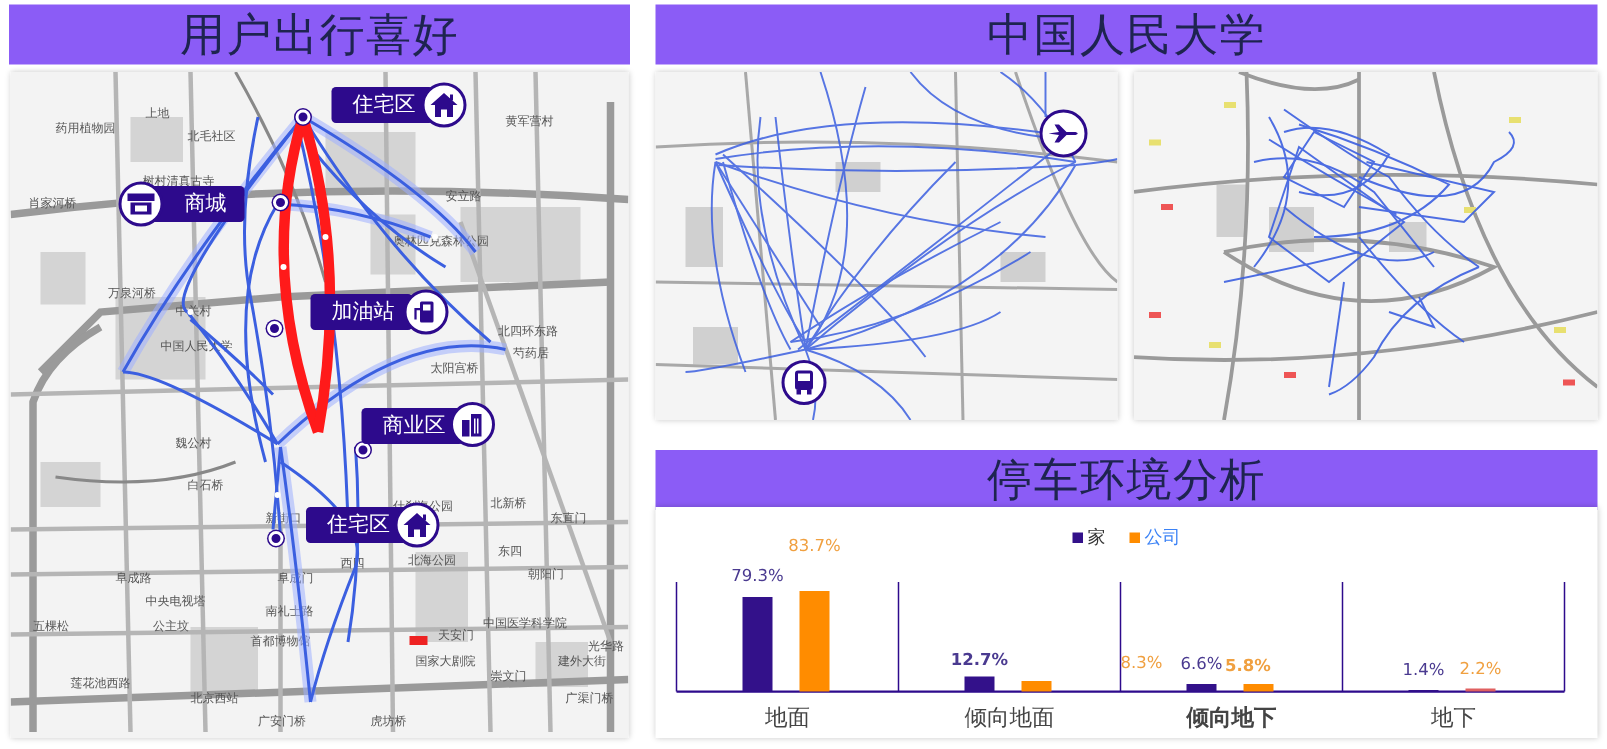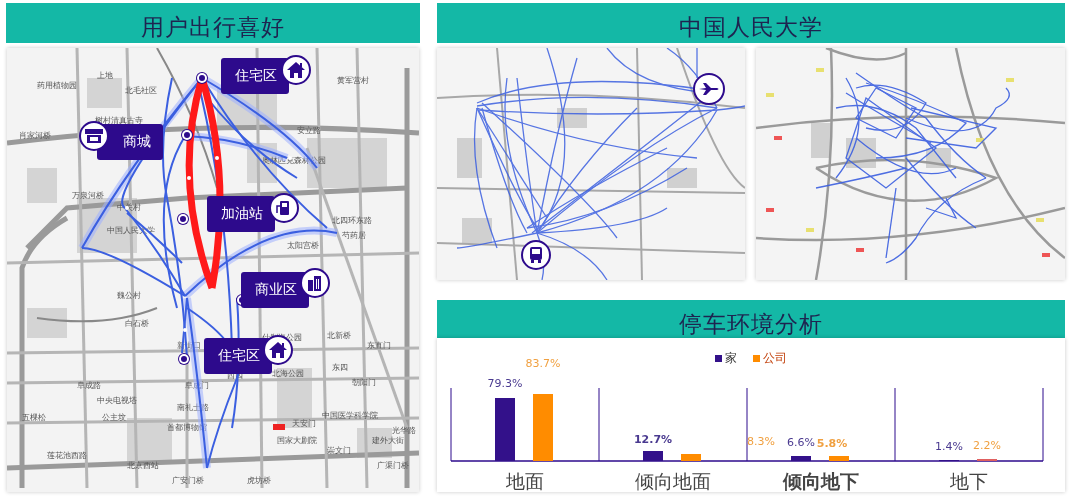--- a/index.html
+++ b/index.html
@@ -1,32 +1,32 @@
 <!DOCTYPE html>
 <html><head>
 <meta charset="utf-8">
 <style>
   * { box-sizing: border-box; margin: 0; padding: 0; }
   html, body { width: 1071px; height: 499px; background: #ffffff; overflow: hidden; }
   body { font-family: "DejaVu Sans", "Liberation Sans", sans-serif; position: relative; }
 
   .title-bar {
-    position: absolute; background: #14b8a6; height: 40px;
-    display: flex; align-items: flex-end; justify-content: center;
-    color: #1e2450; font-size: 23px; letter-spacing: 1px;
+    position: absolute; background: #8b5cf6; height: 40px;
+    display: flex; align-items: flex-start; justify-content: center;
+    color: #1e2450; font-size: 30px; letter-spacing: 1px;
   }
   .panel {
     position: absolute; background: #fff;
     box-shadow: 0 0 4px rgba(0,0,0,0.22);
     overflow: hidden;
   }
   .map-bg { position: absolute; left: 0; top: 0; }
 
   .callout {
-    position: absolute; height: 36px; background: #2d0a8c; color: #fff;
+    position: absolute; height: 24px; background: #2d0a8c; color: #fff;
     font-size: 14px; display: flex; align-items: center; padding: 0 12px 0 14px;
     border-radius: 3px; white-space: nowrap;
   }
   .icon-circle {
     position: absolute; width: 30px; height: 30px; border-radius: 50%;
     background: #fff; border: 2px solid #2d0a8c;
     display: flex; align-items: center; justify-content: center;
   }
   .pin {
     position: absolute; width: 10px; height: 10px; border-radius: 50%;
@@ -34,21 +34,21 @@
   }
 
   .chart-wrap { position: absolute; left: 0; top: 0; width: 100%; height: 100%; }
   .legend {
     position: absolute; top: 12px; left: 0; right: 0; display: flex;
     justify-content: center; gap: 16px; font-size: 12px;
   }
   .legend-item { display: flex; align-items: center; gap: 3px; }
   .legend-swatch { width: 7px; height: 7px; display: inline-block; }
   .val-label { position: absolute; font-size: 11px; text-align: center; width: 44px; margin-left: -22px; }
-  .cat-label { position: absolute; font-size: 19px; color: #444; text-align: center; width: 100px; margin-left: -50px; }
+  .cat-label { position: absolute; font-size: 15px; color: #444; text-align: center; width: 100px; margin-left: -50px; }
 </style>
 </head>
 <body>
 
 <div class="title-bar" style="left:6px; top:3px; width:414px;">
   <span>用户出行喜好</span>
 </div>
 
 <div class="panel" style="left:7px; top:48px; width:412px; height:444px;">
   <svg class="map-bg" width="412" height="444" viewBox="0 0 412 444">
@@ -362,21 +362,21 @@
 
 <div class="panel" style="left:437px; top:338px; width:628px; height:154px;">
   <div class="chart-wrap">
     <div class="legend">
       <span class="legend-item">
         <span class="legend-swatch" style="background:#33118a;"></span>
         <span style="color:#333;">家</span>
       </span>
       <span class="legend-item">
         <span class="legend-swatch" style="background:#ff8c00;"></span>
-        <span style="color:#c2410c;text-align:right;">公司</span>
+        <span style="color:#3b82f6;text-align:right;">公司</span>
       </span>
     </div>
 
     <svg style="position:absolute;left:0;top:0;" width="628" height="154">
       <line x1="14" y1="123" x2="606" y2="123" stroke="#2d0a8c" stroke-width="1.5"></line>
       <line x1="14" y1="50" x2="14" y2="123" stroke="#2d0a8c" stroke-width="1"></line>
       <line x1="162" y1="50" x2="162" y2="123" stroke="#2d0a8c" stroke-width="1"></line>
       <line x1="310" y1="50" x2="310" y2="123" stroke="#2d0a8c" stroke-width="1"></line>
       <line x1="458" y1="50" x2="458" y2="123" stroke="#2d0a8c" stroke-width="1"></line>
       <line x1="606" y1="50" x2="606" y2="123" stroke="#2d0a8c" stroke-width="1"></line>

